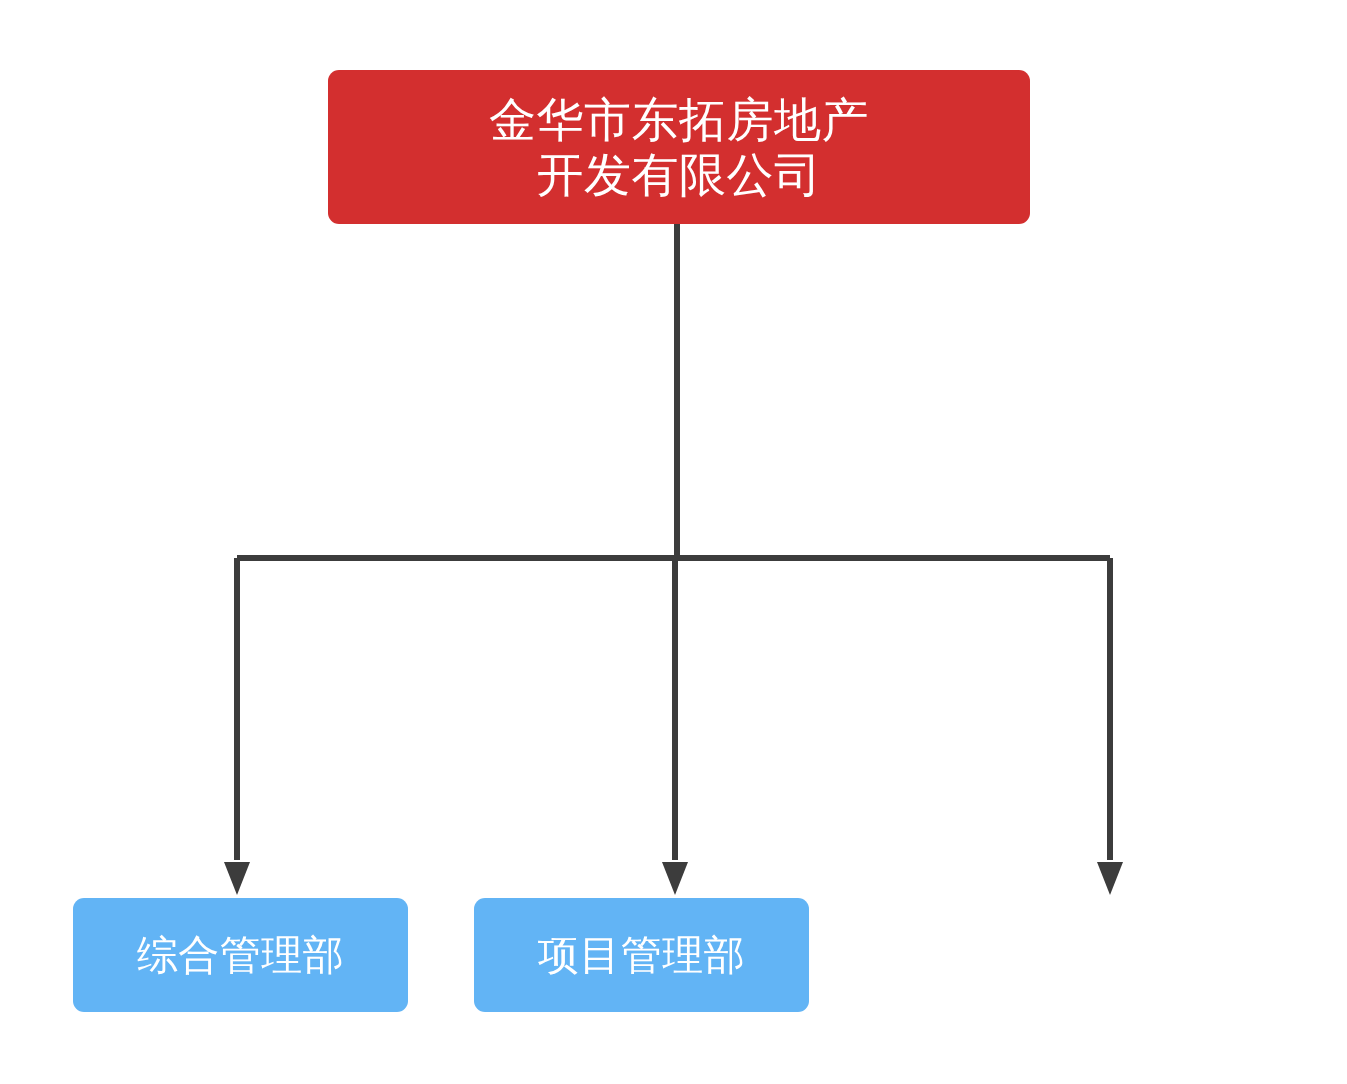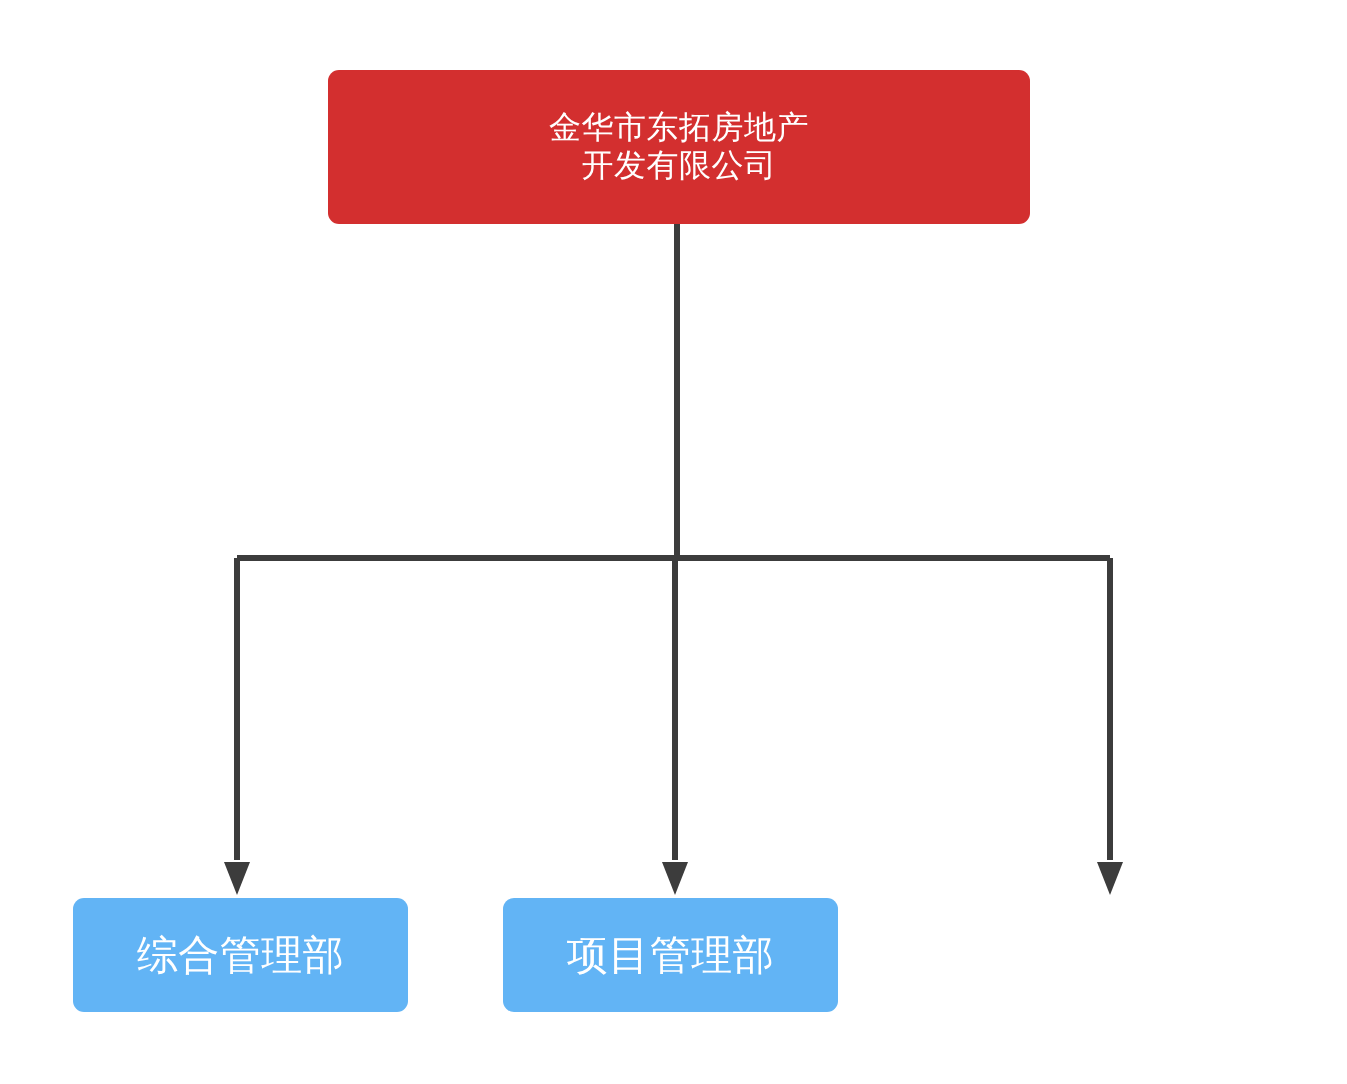--- a/index.html
+++ b/index.html
@@ -38,33 +38,33 @@
     letter-spacing: 0.5px;
     white-space: pre-line;
     user-select: none;
   }
   .node-root {
     left: 328px;
     top: 70px;
     width: 702px;
     height: 154px;
     background: #d32f2f;
-    font-size: 32px;
+    font-size: 47px;
     padding: 2px 14px;
   }
   .node-child {
     top: 898px;
     width: 335px;
     height: 114px;
     background: #62b4f5;
     font-size: 41px;
     padding: 2px 10px;
   }
   .node-child-1 { left: 73px; }
-  .node-child-2 { left: 503px; text-align: center; }
+  .node-child-2 { left: 474px; text-align: center; }
   .node-child-3 { left: 943px; }
 </style>
 </head>
 <body>
 
 <div id="org-chart">
 
   <svg class="connector-layer" viewBox="0 0 1347 1084" width="1347" height="1084" xmlns="http://www.w3.org/2000/svg">
     <g fill="none" stroke="#3c3c3c" stroke-width="6" stroke-linecap="butt">
       <line x1="677" y1="224" x2="677" y2="561"></line>

